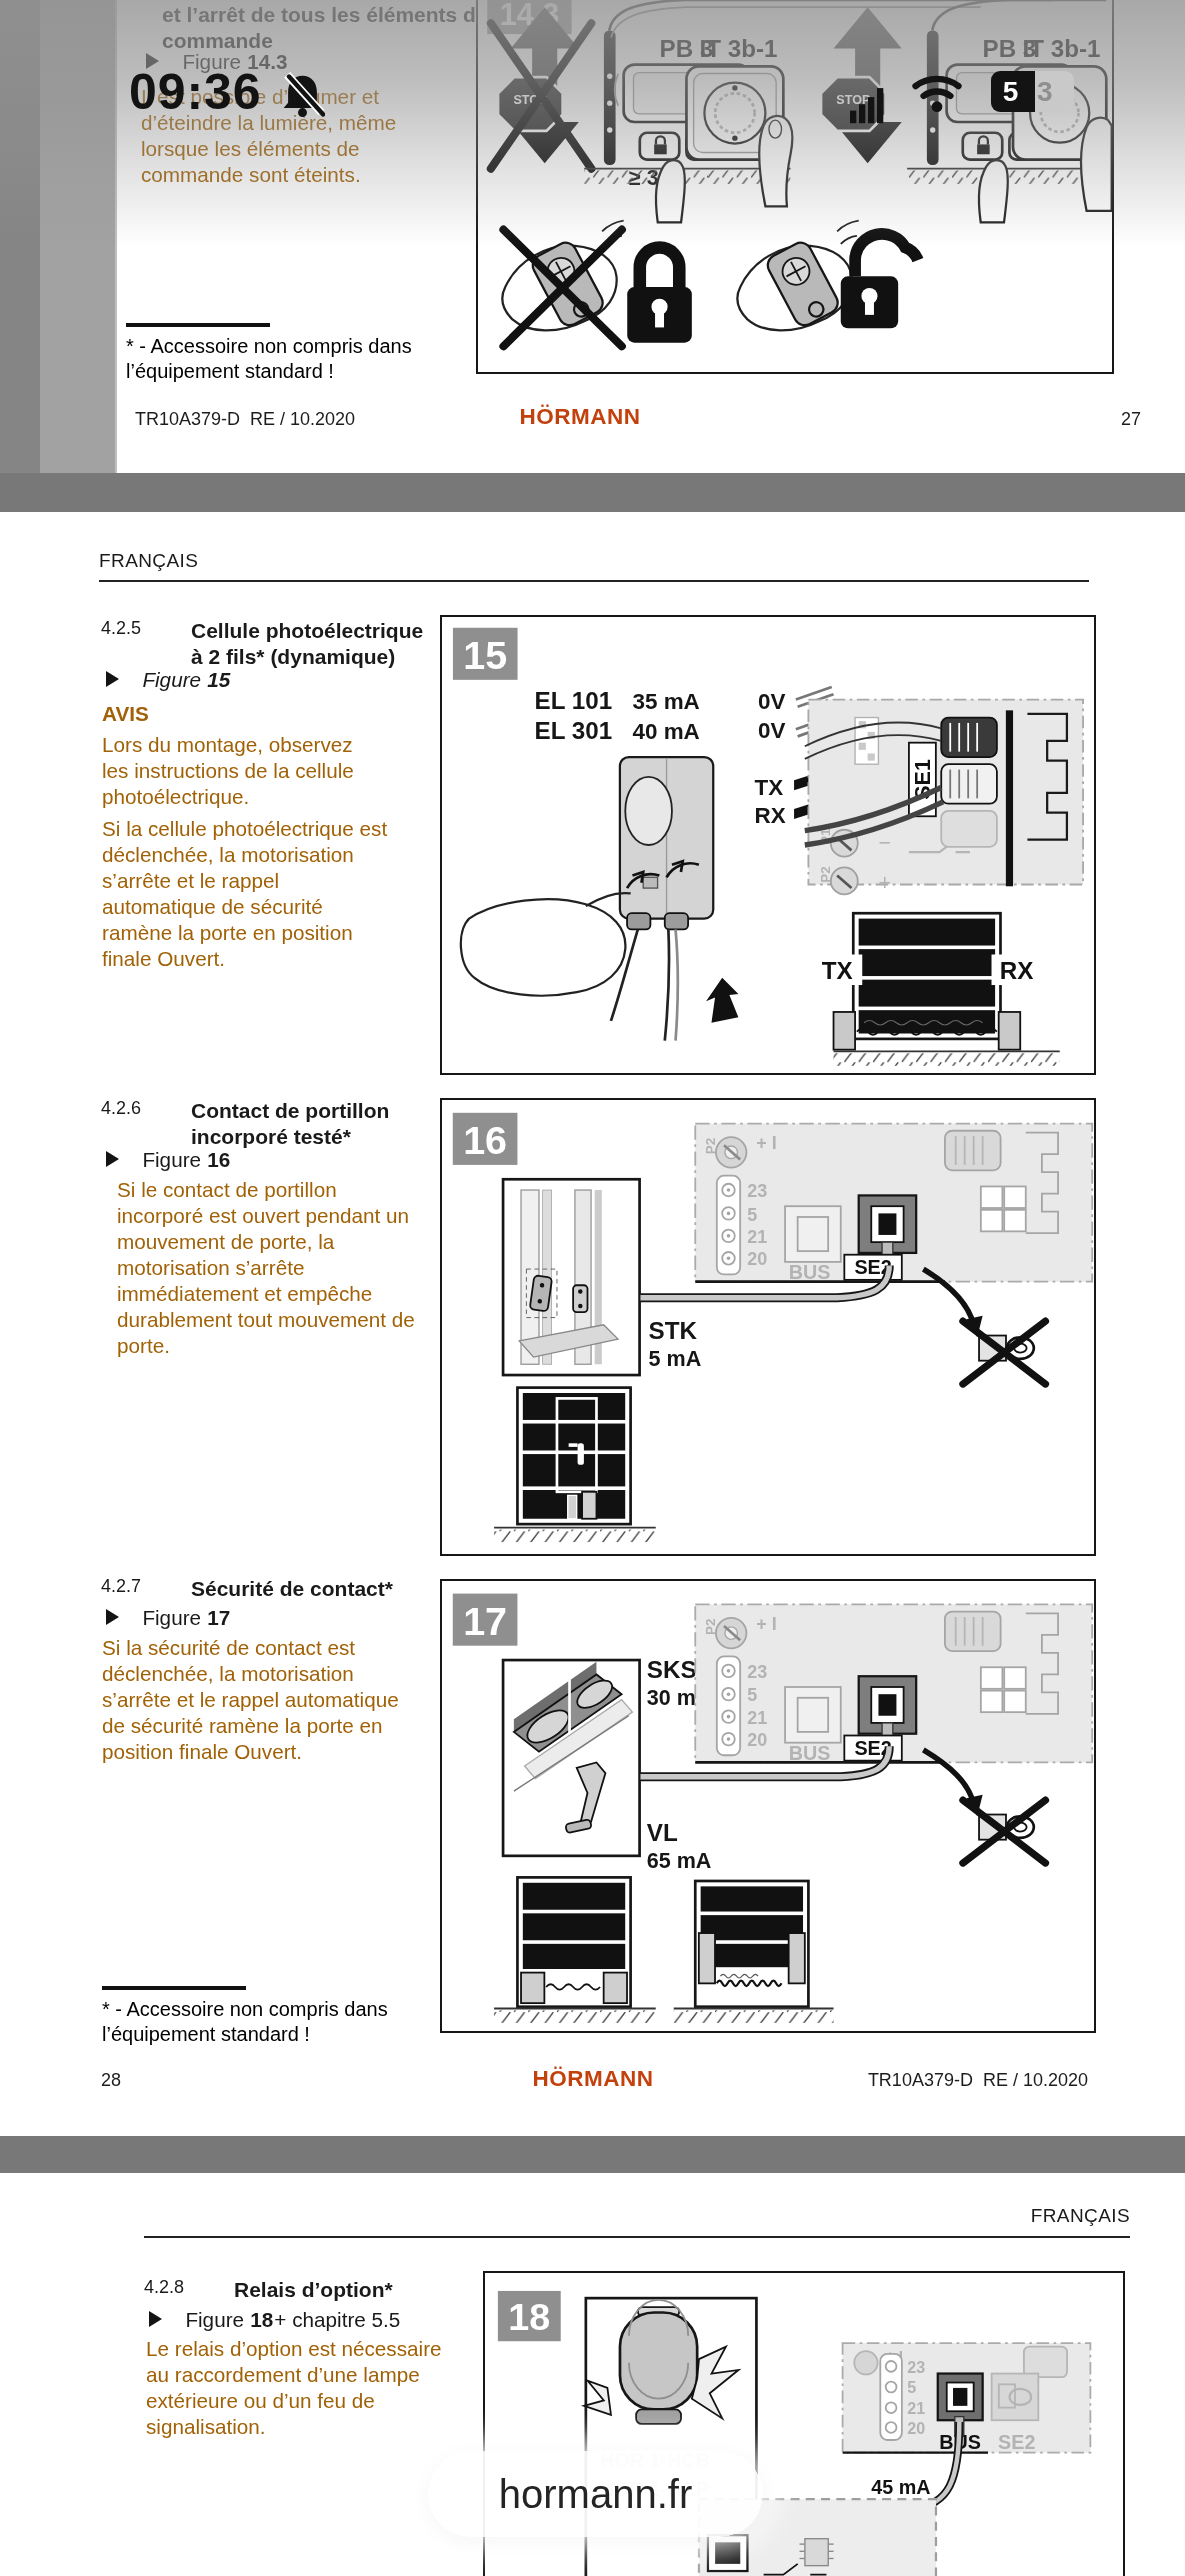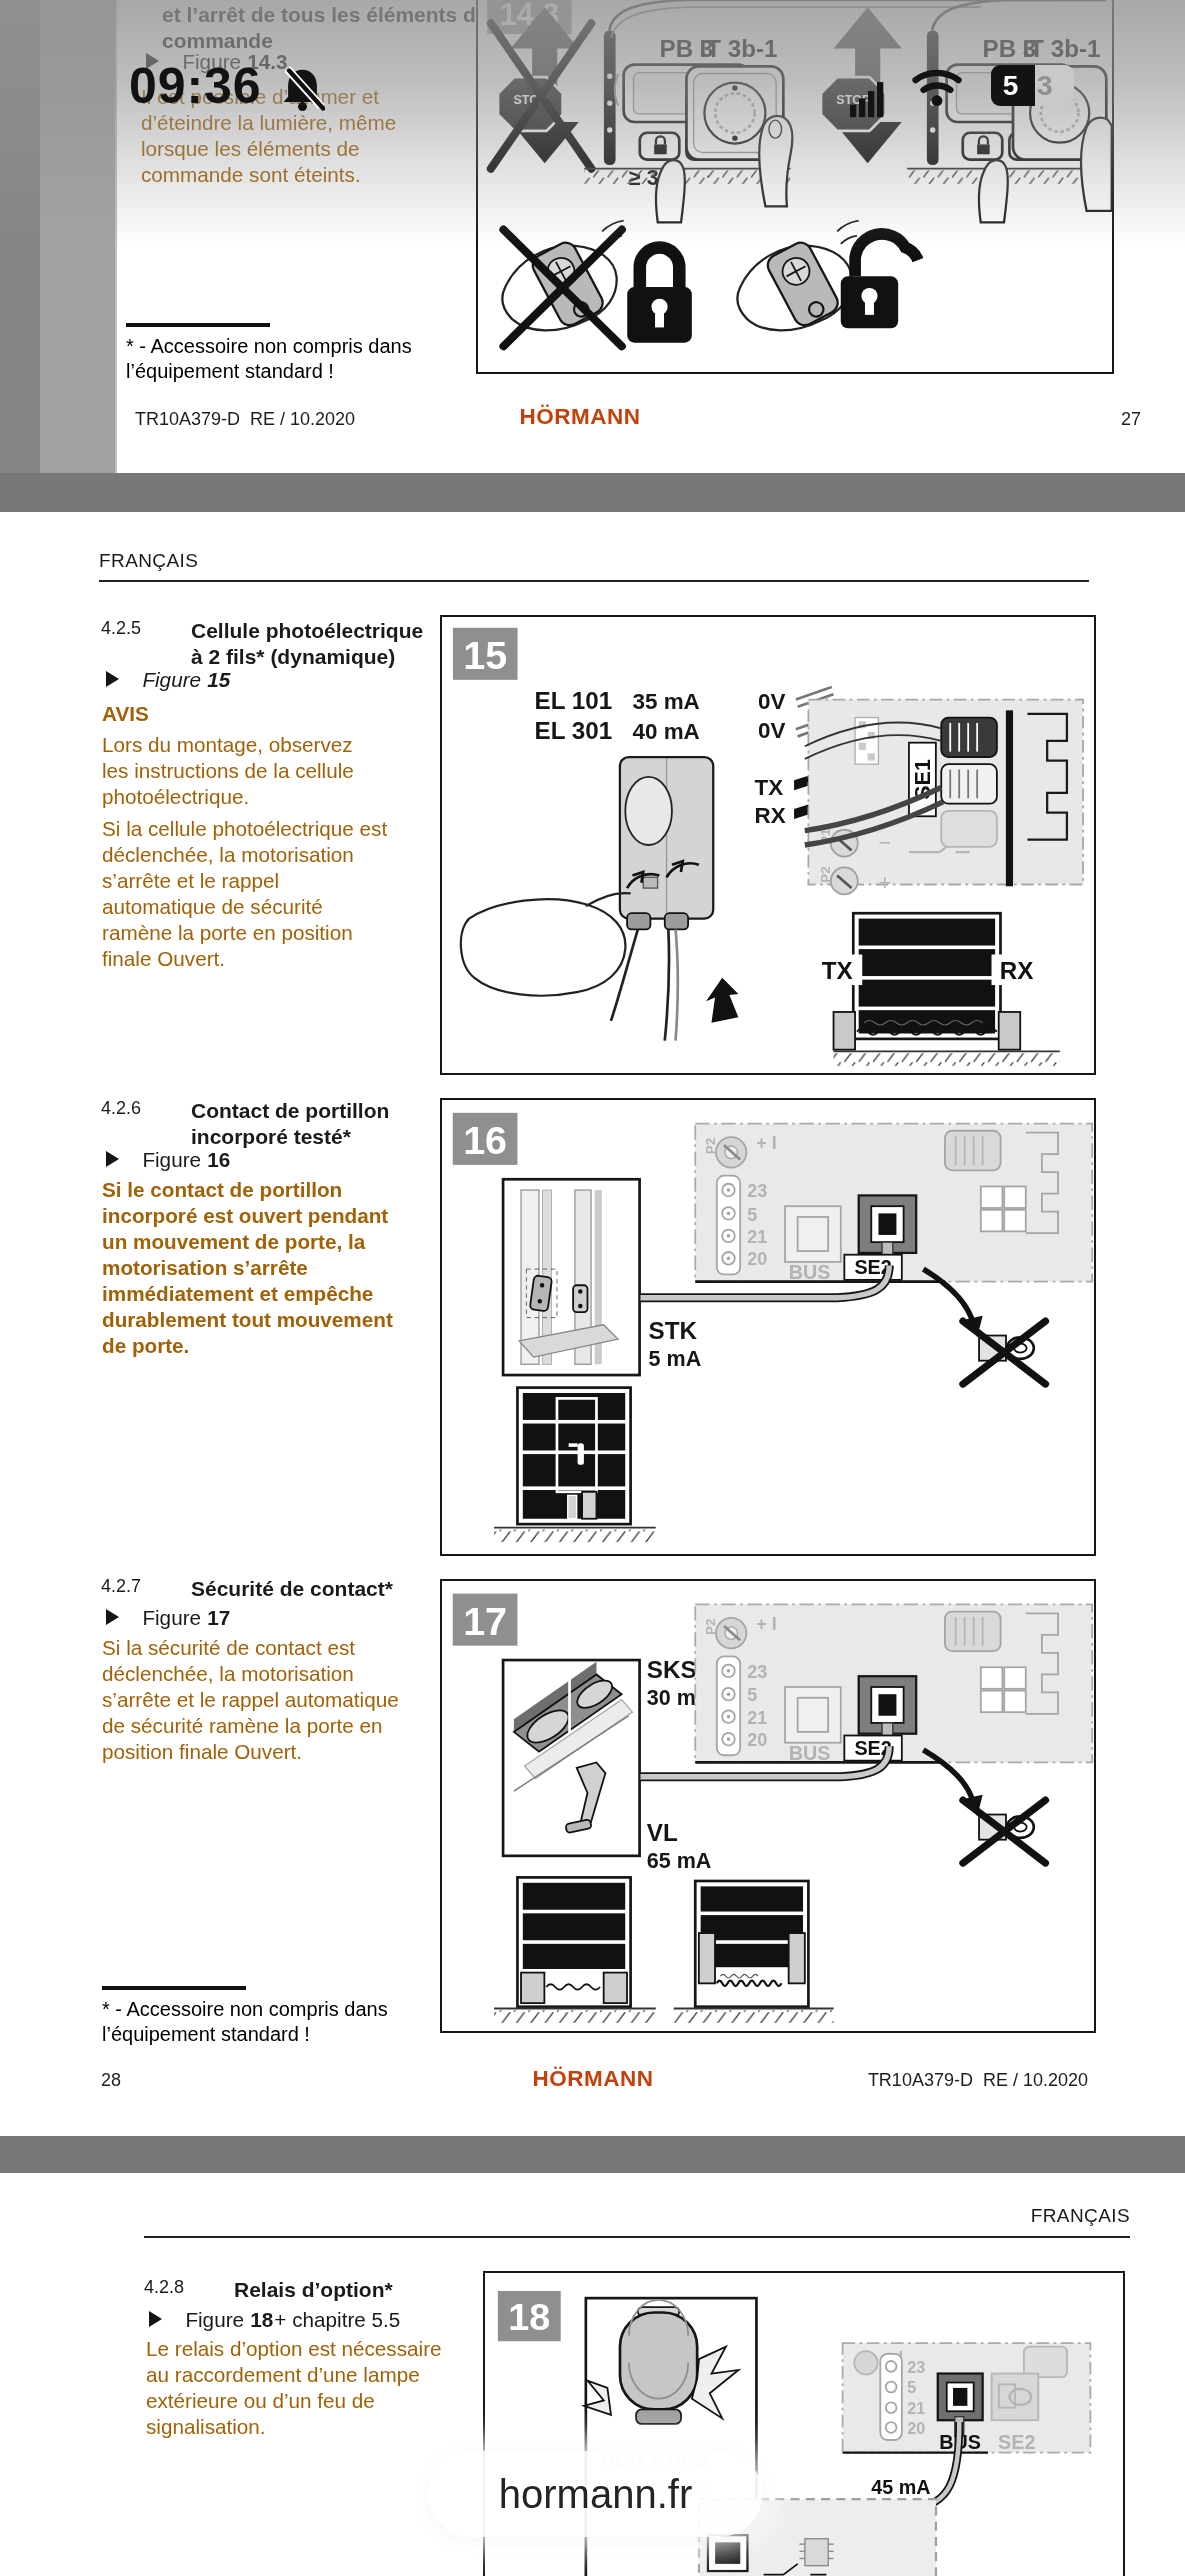--- a/index.html
+++ b/index.html
@@ -341,21 +341,21 @@
           <rect x="436" y="486" width="252" height="14" fill="url(#h15)"></rect>
         </g>
       </svg>
     </div>
 
     <div class="a h-num" style="left:101px;top:586px;">4.2.6</div>
     <div class="a h-title" style="left:171px;top:586px;width:225px;">Contact de portillon incorporé testé*</div>
     <div class="a figref" style="left:106px;top:636px;">
       <span class="tri"></span><span>Figure</span><span class="fnum">16</span>
     </div>
-    <div class="a body-text" style="left:102px;top:665px;width:305px;font-weight:bold;">Si le contact de portillon incorporé est ouvert pendant un mouvement de porte, la motorisation s’arrête immédiatement et empêche durablement tout mouvement de porte.</div>
+    <div class="a body-text" style="left:117px;top:665px;width:305px;">Si le contact de portillon incorporé est ouvert pendant un mouvement de porte, la motorisation s’arrête immédiatement et empêche durablement tout mouvement de porte.</div>
 
     <div class="figbox" style="left:440px;top:586px;width:652px;height:454px;">
       <svg width="652" height="454" viewBox="0 0 726 505">
         <defs>
           <pattern id="h16" patternUnits="userSpaceOnUse" width="16" height="16">
             <path d="M0,16 L12,0" stroke="#444" stroke-width="1.5" fill="none"></path>
           </pattern>
         </defs>
         <g>
           <rect x="12" y="14" width="72" height="58" fill="#8f8f8f"></rect>
@@ -675,21 +675,21 @@
               <line x1="382" y1="318" x2="388" y2="318"></line>
             </g>
           <path d="M310,336 h22 l16,-12 M362,336 h18" stroke="#111" stroke-width="2" fill="none"></path>
         </g>
       </svg>
     </div>
   </div>
 
   <div class="scrim"></div>
 
-  <div class="sbwrap" style="left:0;top:0;width:1186px;height:126px;">
+  <div class="sbwrap" style="left:0;top:6px;width:1186px;height:126px;">
     <div class="a statusbar-time" style="left:129px;top:57px;">09:36</div>
     <svg class="a" style="left:280px;top:66px;" width="45" height="47" viewBox="0 0 50 52">
       <path d="M25,4 C15,4 9,12 9,22 V34 L4,40 H46 L41,34 V22 C41,12 35,4 25,4 Z" fill="#131313"></path>
       <circle cx="25" cy="45" r="5" fill="#131313"></circle>
       <line x1="8" y1="3" x2="46" y2="45" stroke="#fff" stroke-width="9"></line>
       <line x1="10" y1="5" x2="48" y2="47" stroke="#131313" stroke-width="5" stroke-linecap="round"></line>
     </svg>
     <svg class="a" style="left:848px;top:74px;" width="40" height="45" viewBox="0 0 44 50">
       <rect x="2" y="34" width="7" height="14" fill="#131313"></rect>
       <rect x="12" y="27" width="7" height="21" fill="#131313"></rect>

